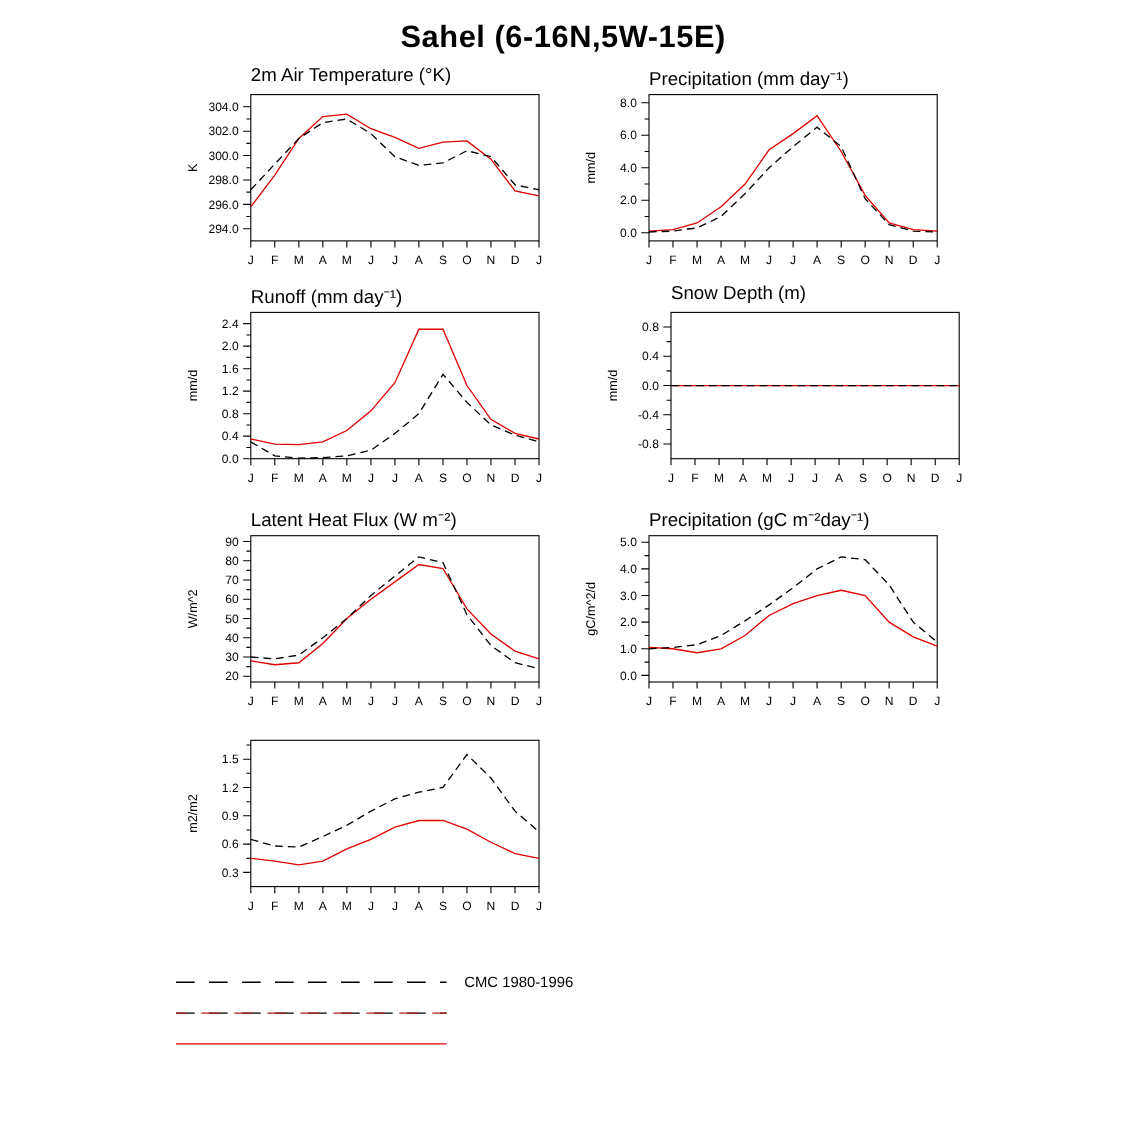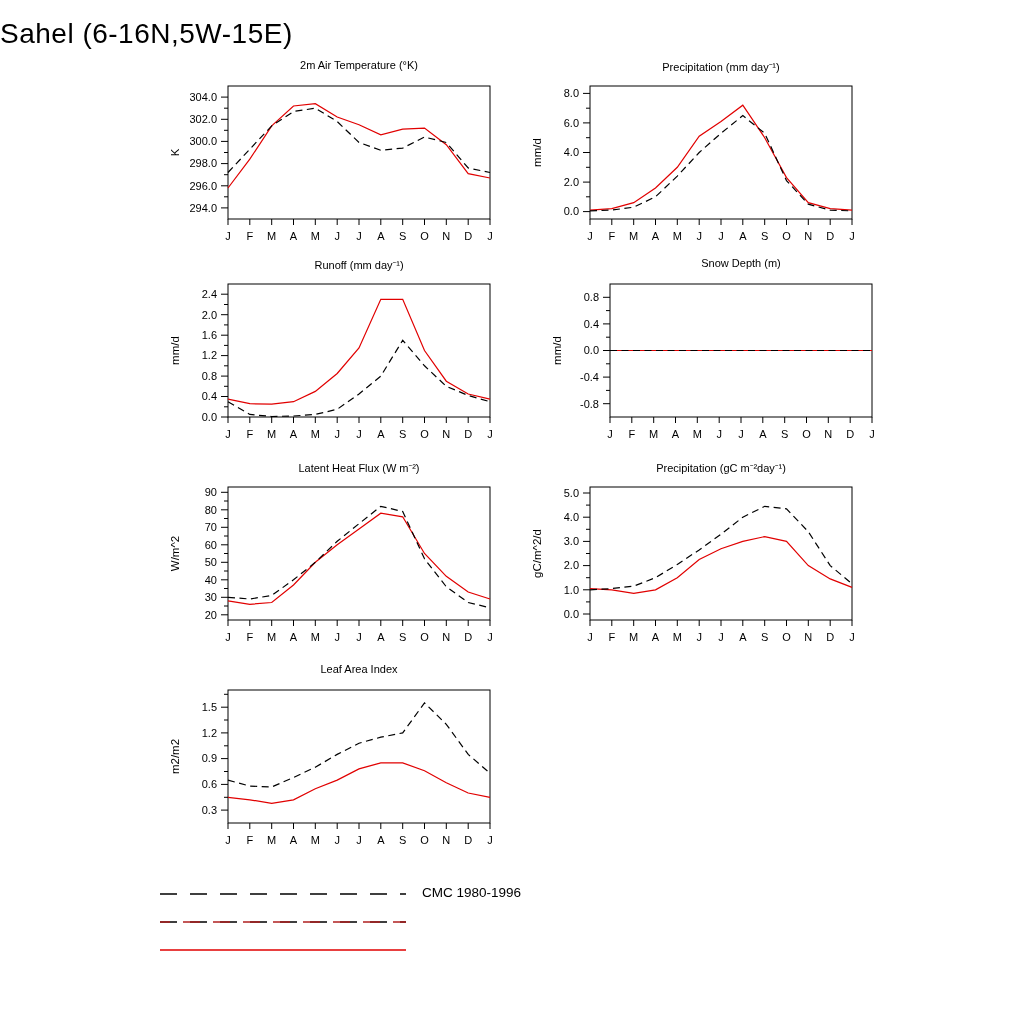--- a/index.html
+++ b/index.html
@@ -1,21 +1,21 @@
 <!DOCTYPE html>
 <html><head>
 <meta charset="utf-8">
 <style>
   html,body{margin:0;padding:0;background:#fff;}
   .page{position:relative;width:1024px;height:1024px;background:#fff;
         font-family:"Liberation Sans",sans-serif;color:#000;overflow:hidden;}
-  .main-title{position:absolute;top:18px;left:0;width:100%;
-              font-size:28px;letter-spacing:.5px;}
+  .main-title{position:absolute;top:18px;left:0;width:100%;text-align:center;
+              font-size:28px;letter-spacing:.5px;font-weight:bold;}
   .chart{position:absolute;width:338px;}
-  .chart-title{margin-left:62px;width:262px;text-align:center;font-size:11px;height:17px;white-space:nowrap;}
+  .chart-title{margin-left:62px;width:262px;text-align:left;font-size:17px;height:17px;white-space:nowrap;}
   .plot svg{display:block;}
   .tk{stroke:#000;stroke-width:1;}
   .tlab{font-size:11px;fill:#000;font-family:"Liberation Sans",sans-serif;}
   .axlab{font-size:11.5px;fill:#000;font-family:"Liberation Sans",sans-serif;}
   .frame{fill:none;stroke:#000;stroke-width:1;}
   .legend{position:absolute;left:158px;top:878px;text-align:center;}
   .legend-row{display:flex;align-items:center;height:28px;}
   .legend-sample{width:250px;height:12px;display:inline-block;flex:0 0 auto;}
   .legend-label{margin-left:14px;font-size:13.5px;white-space:nowrap;}
 </style>
@@ -376,21 +376,20 @@
             <text x="324.0" y="164" class="tlab" text-anchor="middle">J</text>
           </g>
           <rect x="62" y="10" width="262" height="133" class="frame"></rect>
           <polyline points="62.0,111.6 83.8,112.8 105.7,116.4 127.5,112.8 149.3,100.7 171.2,82.5 193.0,71.7 214.8,64.4 236.7,59.6 258.5,64.4 280.3,88.6 302.2,101.9 324.0,110.4" fill="none" stroke="#e10000" stroke-width="1.2"></polyline>
           <polyline points="62.0,112.8 83.8,111.6 105.7,109.1 127.5,100.7 149.3,87.4 171.2,72.9 193.0,57.2 214.8,40.2 236.7,29.3 258.5,31.8 280.3,54.7 302.2,88.6 324.0,106.7" fill="none" stroke="#000000" stroke-width="1.2" stroke-dasharray="7 4.5"></polyline>
         </svg>
       </div>
   </div>
 
   <div class="chart" style="left:166px;top:663px">
-    <div class="chart-title">Leaf Area Index</div>
     <div class="plot">
         <svg width="338" height="175" viewBox="0 0 338 175">
           <g>
             <line x1="55" y1="130.1" x2="62" y2="130.1" class="tk"></line>
             <text x="51" y="133.9" class="tlab" text-anchor="end">0.3</text>
             <line x1="55" y1="104.4" x2="62" y2="104.4" class="tk"></line>
             <text x="51" y="108.2" class="tlab" text-anchor="end">0.6</text>
             <line x1="55" y1="78.6" x2="62" y2="78.6" class="tk"></line>
             <text x="51" y="82.39999999999999" class="tlab" text-anchor="end">0.9</text>
             <line x1="55" y1="52.9" x2="62" y2="52.9" class="tk"></line>

